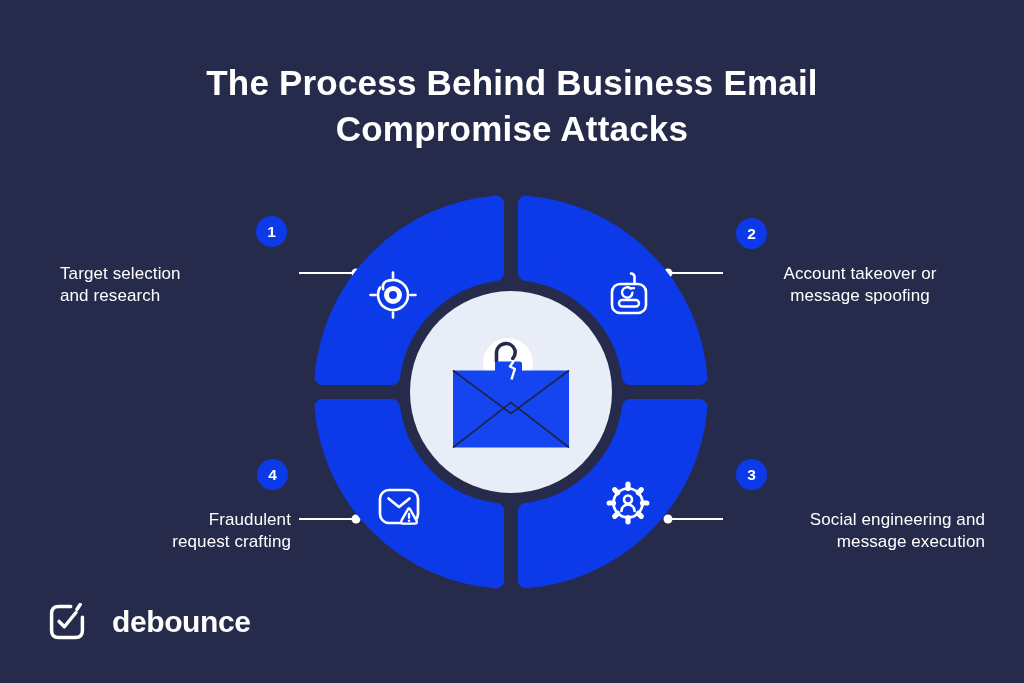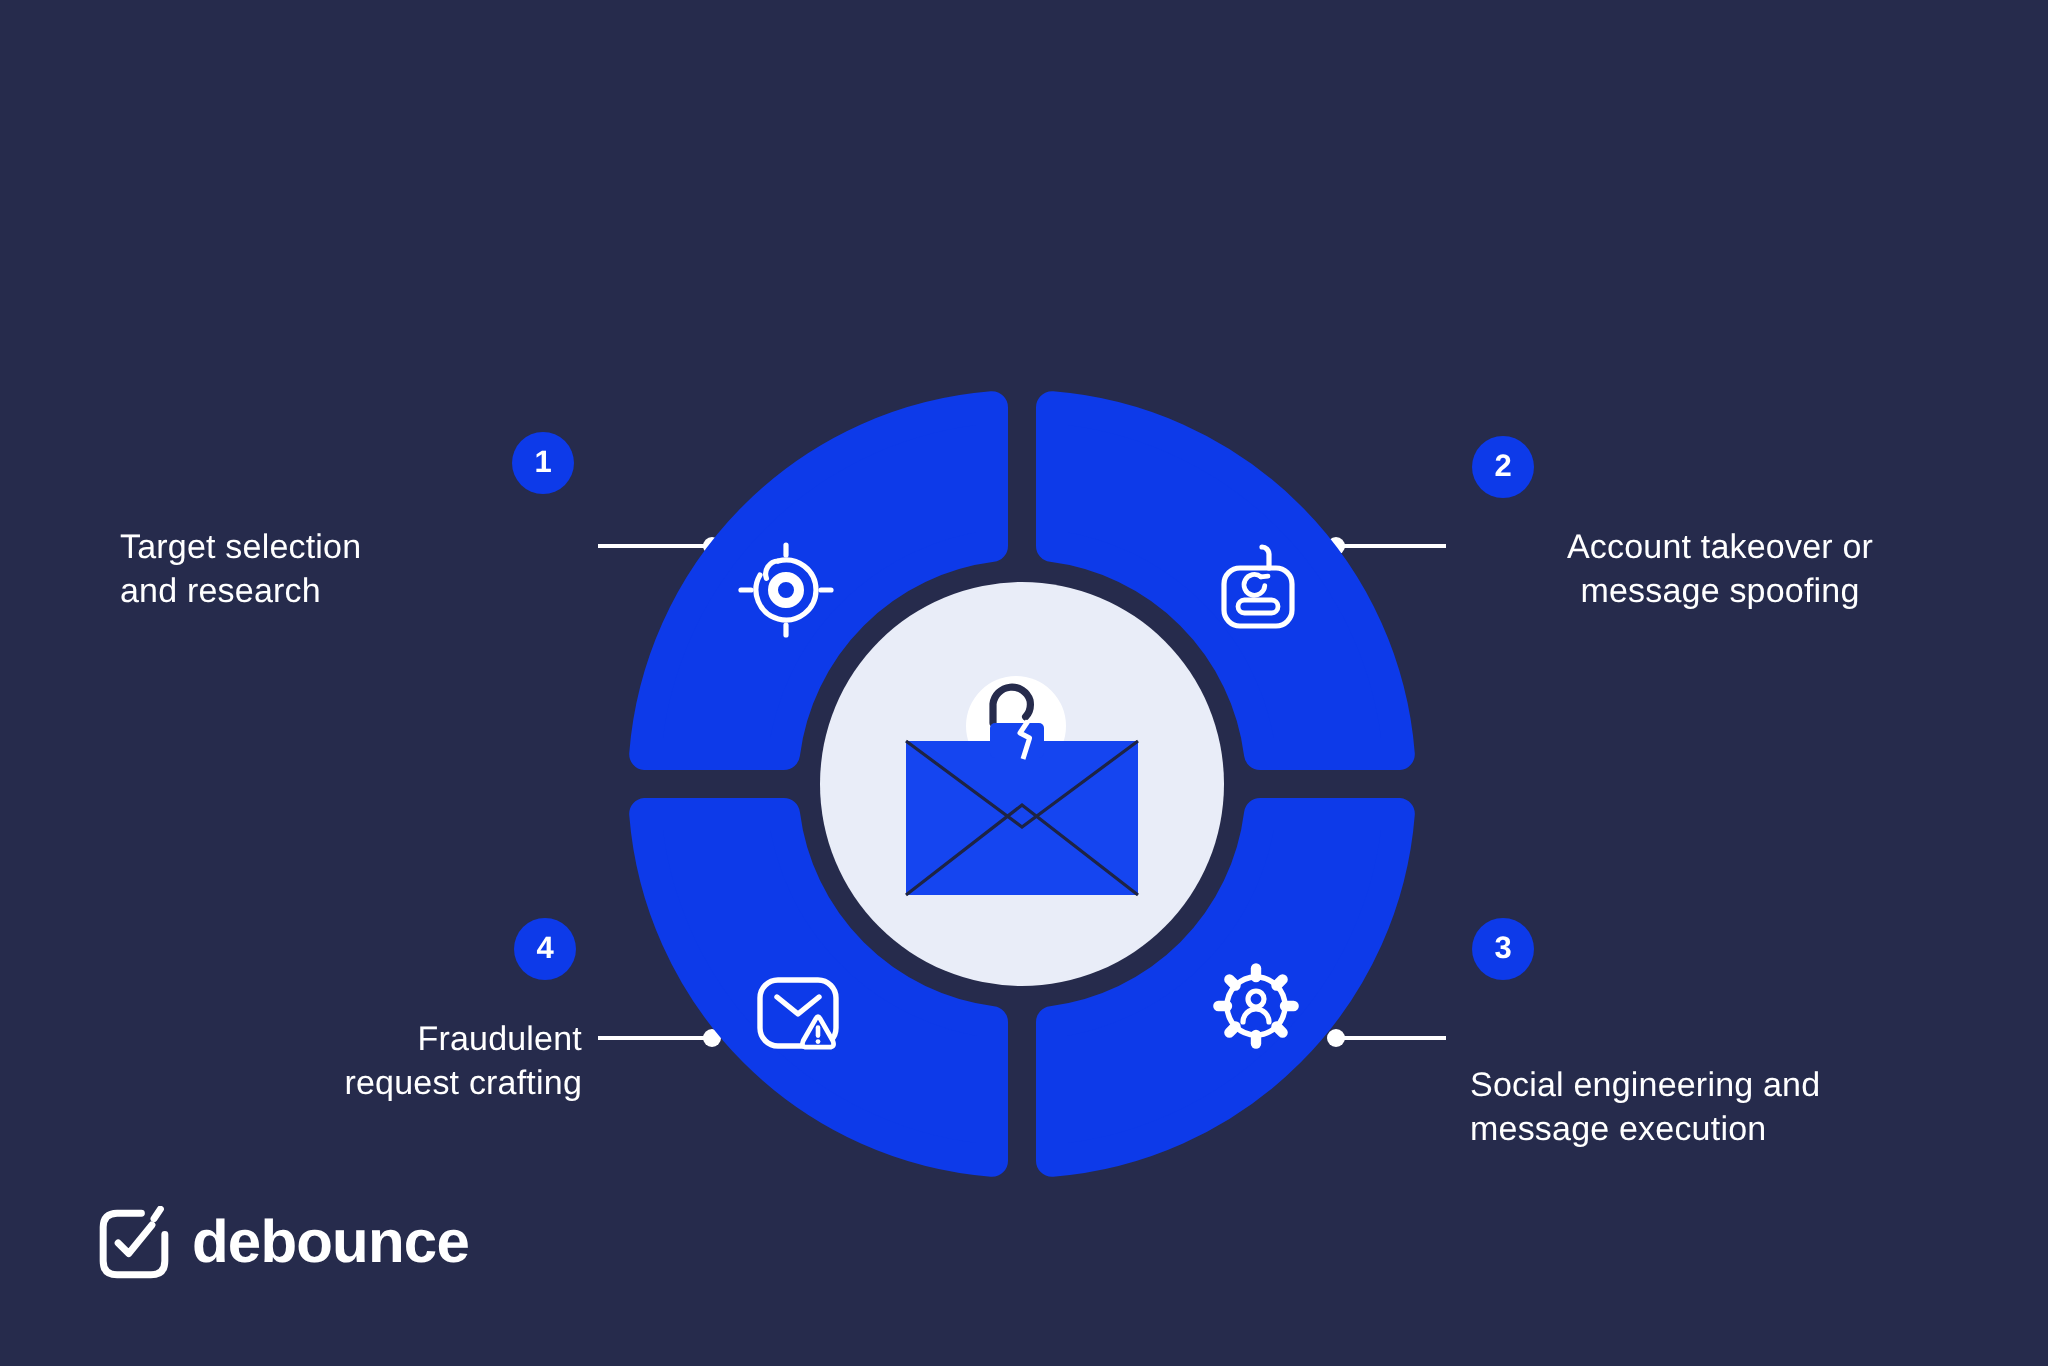--- a/index.html
+++ b/index.html
@@ -21,33 +21,34 @@
   .badge-1{left:256px;top:216px;}
   .badge-2{left:736px;top:218px;}
   .badge-3{left:736px;top:459px;}
   .badge-4{left:257px;top:459px;}
   .step-label{
     position:absolute;color:#FFFFFF;font-size:17px;line-height:21.5px;
     font-weight:400;letter-spacing:.1px;
   }
   .label-1{left:60px;width:230px;top:263px;text-align:left;}
   .label-2{left:735px;width:250px;top:263px;text-align:center;}
-  .label-3{left:735px;width:250px;top:532px;text-align:left;}
+  .label-3{left:735px;width:250px;top:509px;text-align:right;}
   .label-4{left:61px;width:230px;top:509px;text-align:right;}
   .logo{
     position:absolute;left:48px;top:603px;display:flex;align-items:center;
-    gap:10px;color:#FFFFFF;
+    gap:26px;color:#FFFFFF;
   }
   .logo-text{font-size:30px;font-weight:700;letter-spacing:-.4px;}
 </style>
 </head>
 <body>
 
 <div class="canvas">
 
+  <h1 class="title"><span>The Process Behind Business Email</span><br><span>Compromise Attacks</span></h1>
 
   <svg class="wheel" width="1024" height="683" viewBox="0 0 1024 683">
     <g transform="translate(511,392)">
 
       <g stroke="#FFFFFF" stroke-width="2">
         <line x1="-212" y1="-119" x2="-157" y2="-119"></line>
         <line x1="157" y1="-119" x2="212" y2="-119"></line>
         <line x1="157" y1="127" x2="212" y2="127"></line>
         <line x1="-212" y1="127" x2="-157" y2="127"></line>
       </g>

